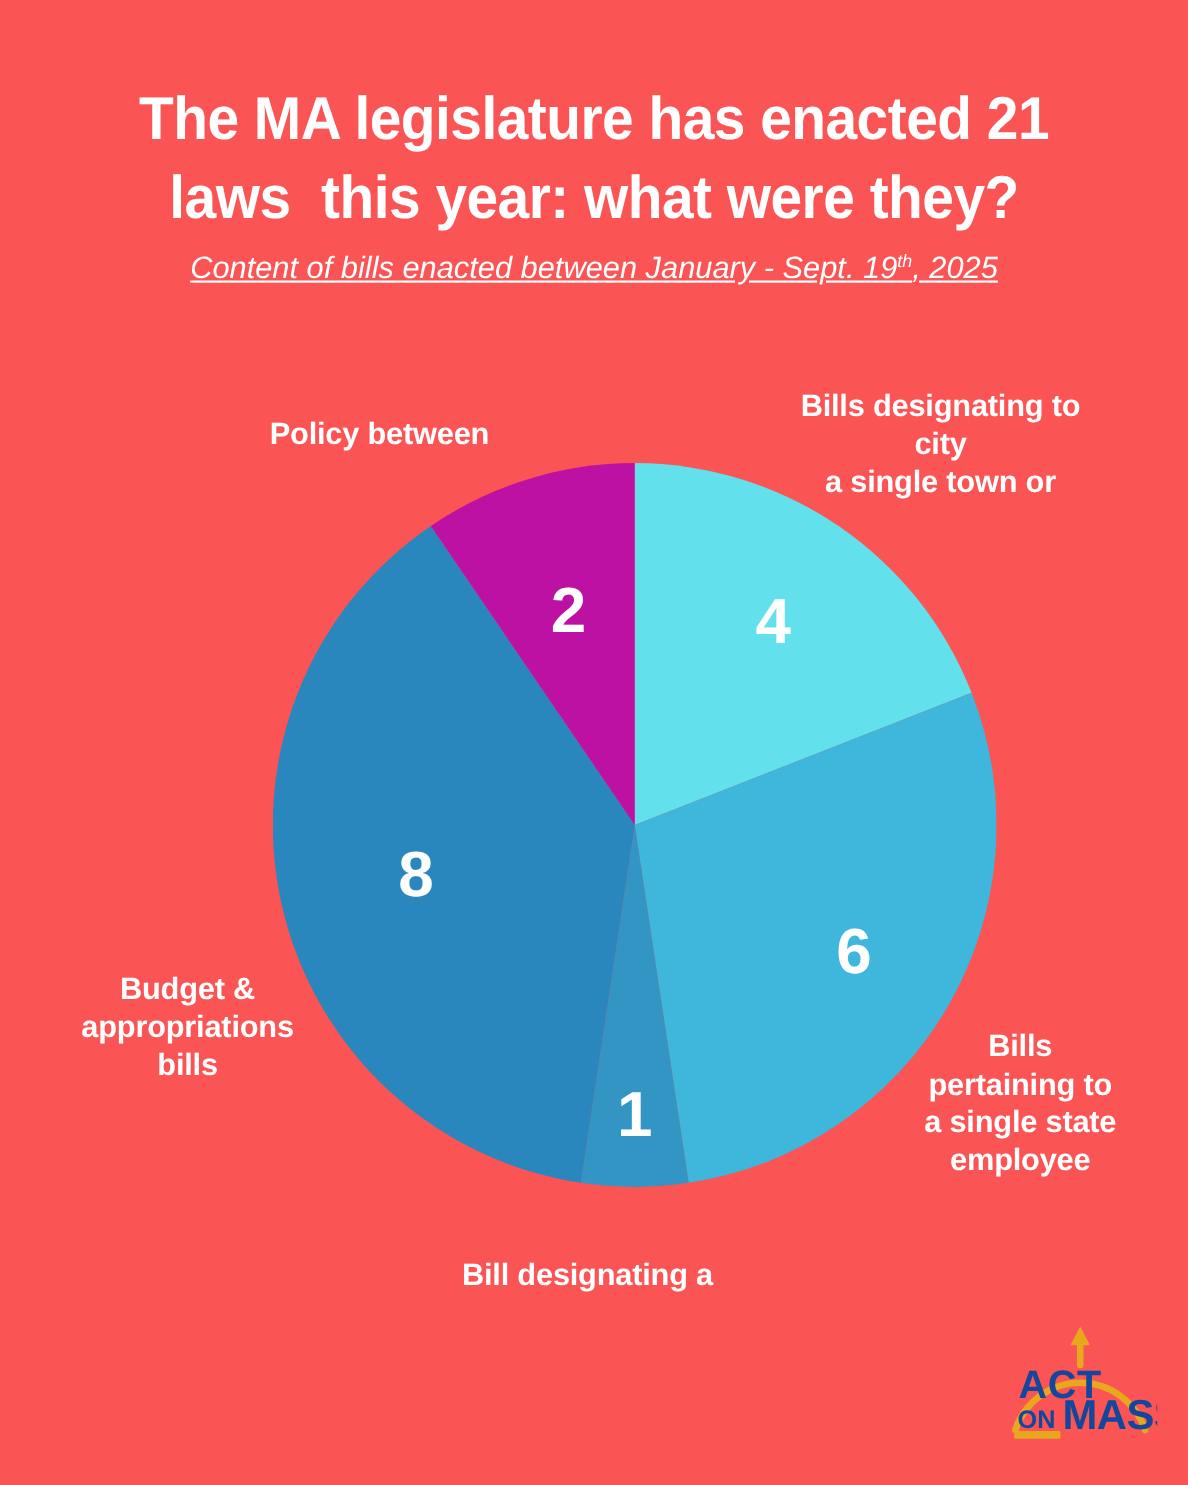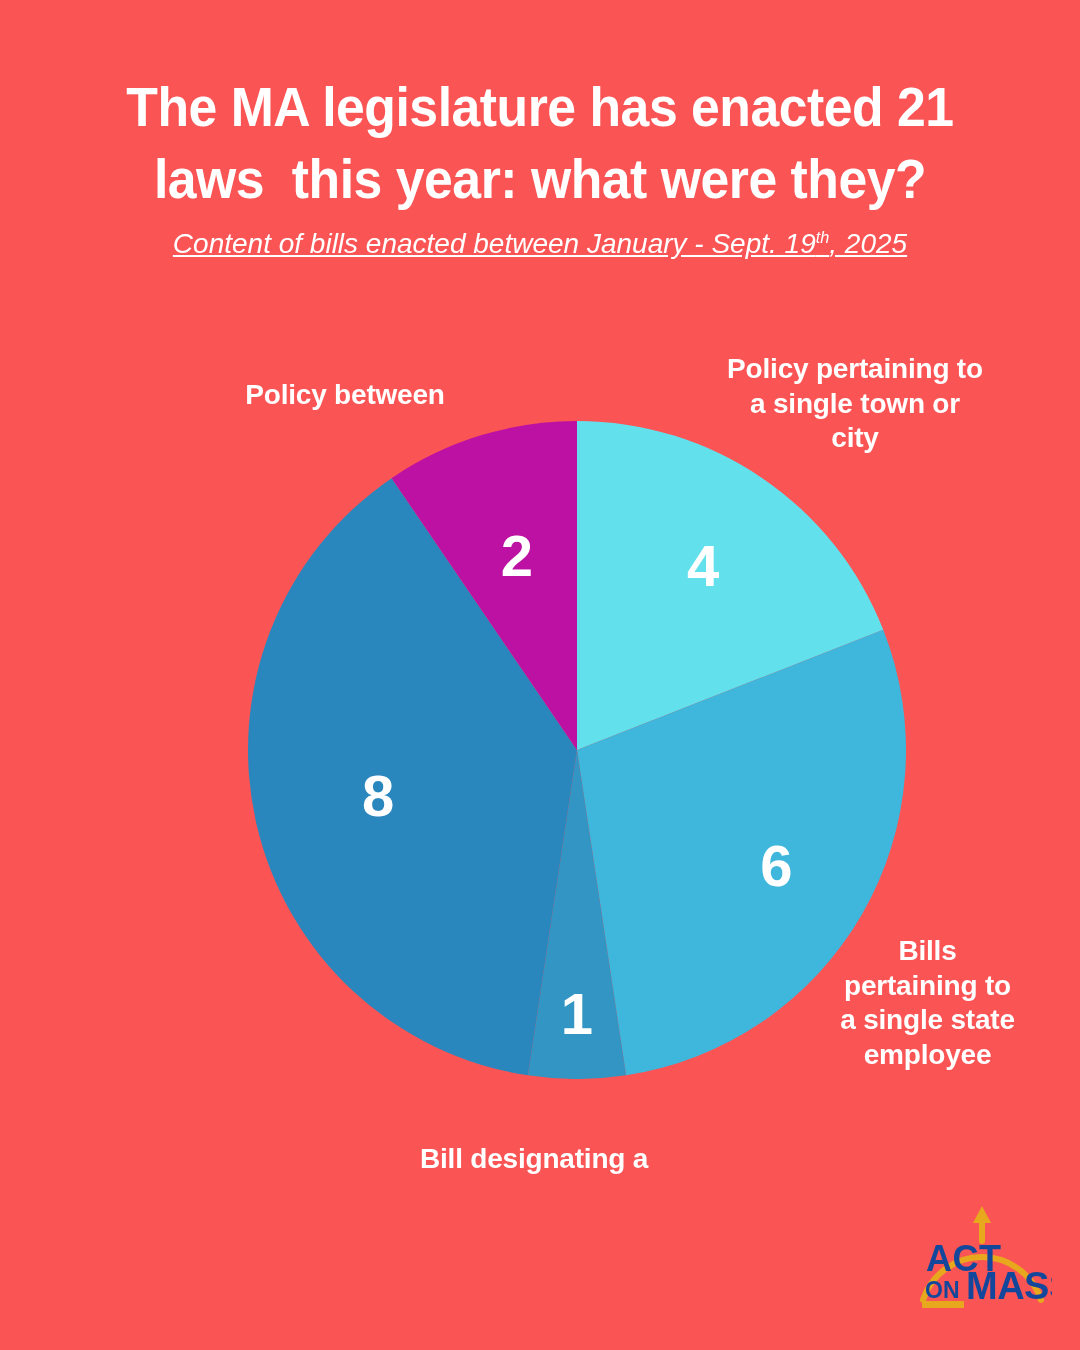--- a/index.html
+++ b/index.html
@@ -151,36 +151,41 @@
           <text x="455.02596338999354" y="144.1538614100256" class="slice-value">4</text>
           <text x="528.4456504915562" y="444.15" class="slice-value">6</text>
           <text x="329.00000000000006" y="592.2" class="slice-value">1</text>
           <text x="130.13420447315164" y="374.38982010840914" class="slice-value">8</text>
           <text x="268.87583952366367" y="134.08225907574305" class="slice-value">2</text>
         </g>
     </svg>
   </div>
 
   <div class="label label-town">
-    <div>Policy pertaining to</div>
+    <div>Bills designating to</div>
+    <div>city</div>
     <div>a single town or</div>
-    <div>city</div>
   </div>
 
   <div class="label label-employee">
     <div>Bills</div>
     <div>pertaining to</div>
     <div>a single state</div>
     <div>employee</div>
   </div>
 
   <div class="label label-awareness">
     <div>Bill designating a</div>
   </div>
 
+  <div class="label label-budget">
+    <div>Budget &amp;</div>
+    <div>appropriations</div>
+    <div>bills</div>
+  </div>
 
   <div class="label label-policy">
     <div>Policy between</div>
   </div>
 
   <div id="logo">
     <svg width="140" height="118" viewBox="0 0 140 118" xmlns="http://www.w3.org/2000/svg">
 
       <path id="logo-arc" d="M 11 104 A 62 62 0 0 1 129 104" fill="none" stroke-width="6" stroke-linecap="round" stroke="#e8a81e"></path>
 

